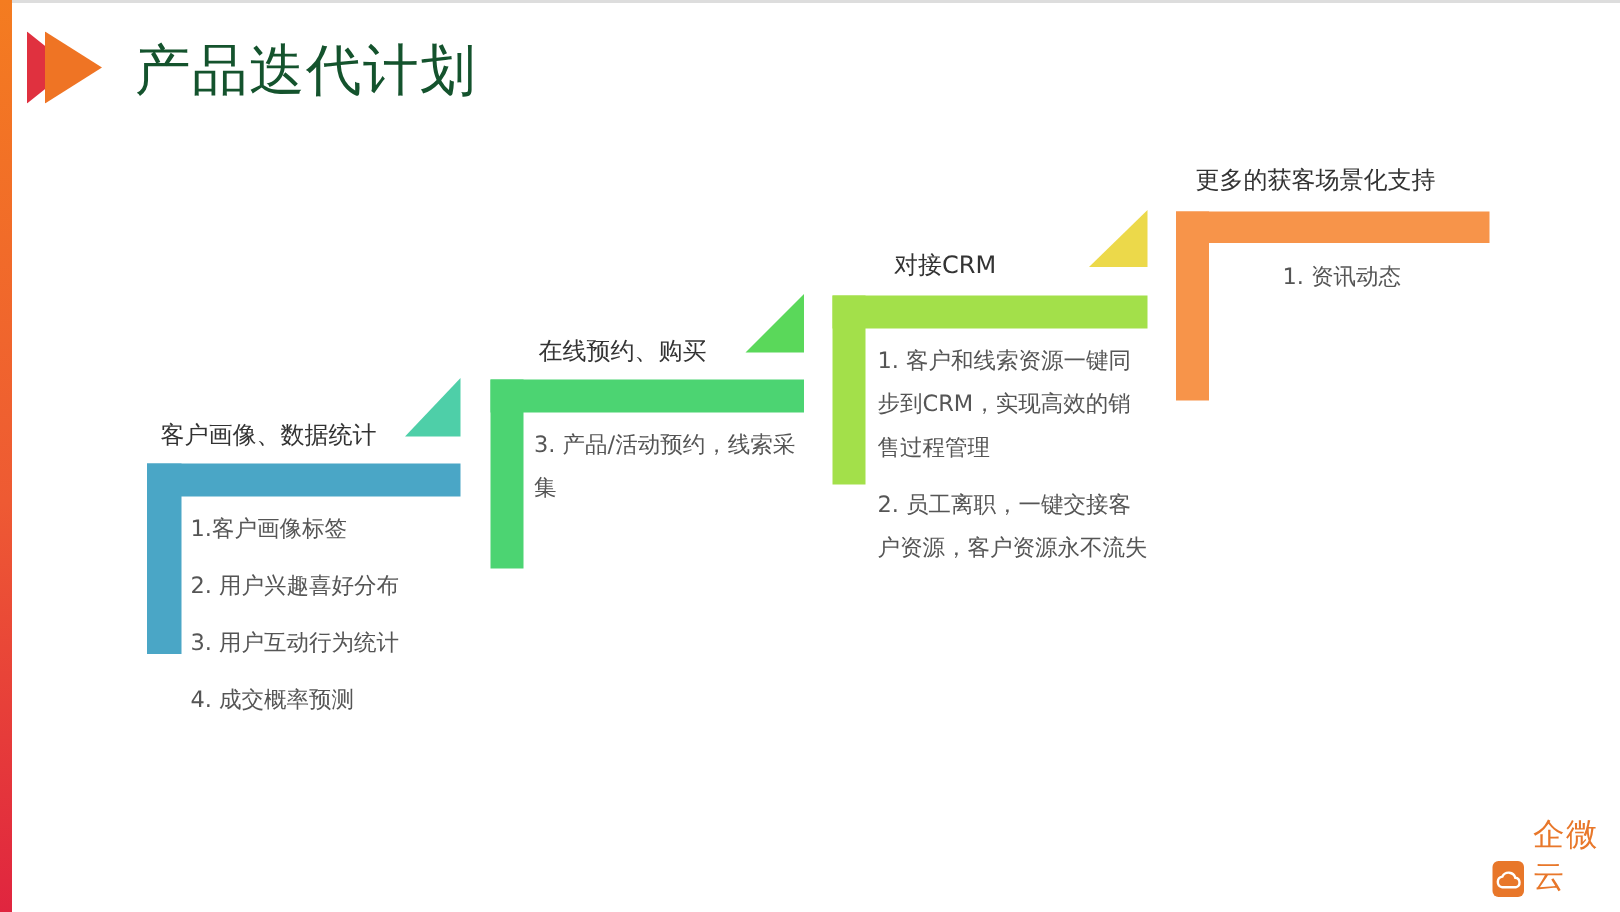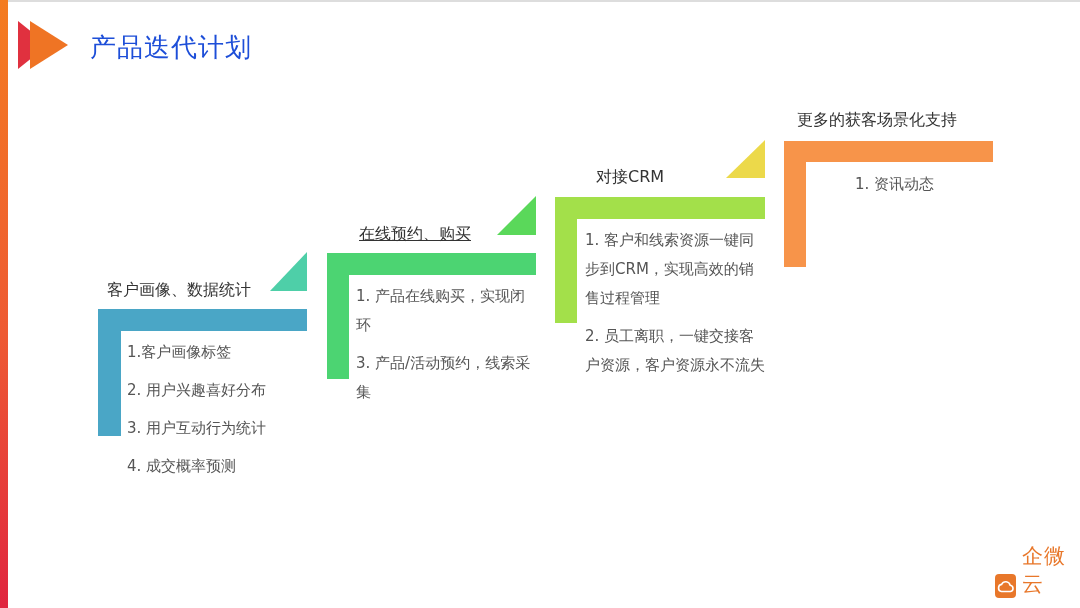--- a/index.html
+++ b/index.html
@@ -9,21 +9,21 @@
     font-family: "DejaVu Sans", "Liberation Sans", sans-serif;
     color: #555555;
   }
   .top-line { position: absolute; left: 0; top: 0; width: 1080px; height: 2px; background: #dddddd; }
   .side-bar {
     position: absolute; left: 0; top: 0; width: 8px; height: 608px;
     background: linear-gradient(to bottom, #f47c20 0%, #ee5a33 55%, #e0253f 100%);
   }
   .title-icon { position: absolute; left: 18px; top: 21px; width: 56px; height: 48px; }
   .page-title {
-    position: absolute; left: 90px; top: 27px; font-size: 26px; color: #1d4ed8;
+    position: absolute; left: 90px; top: 27px; font-size: 37px; color: #14532d;
     letter-spacing: 1px; line-height: 40px; white-space: nowrap;
   }
   .bar { position: absolute; }
   .tri { position: absolute; width: 0; height: 0; }
   .step-title {
     position: absolute; font-size: 16px; color: #333333; white-space: nowrap; line-height: 22px;
   }
   .step-list {
     position: absolute; font-size: 15px; color: #555555; line-height: 29px; margin: 0; padding: 0; list-style: none;
   }
@@ -55,25 +55,24 @@
   <ul class="step-list" style="left:127px; top:338px; width:180px;">
     <li>1.客户画像标签</li>
     <li>2. 用户兴趣喜好分布</li>
     <li>3. 用户互动行为统计</li>
     <li>4. 成交概率预测</li>
   </ul>
 </div>
 
 <div>
   <div class="tri" style="left:497px; top:196px; border-left:39px solid transparent; border-bottom:39px solid #5ad85a;"></div>
-  <div class="step-title" style="left:359px; top:223px;text-decoration:underline;">在线预约、购买</div>
+  <div class="step-title" style="left:359px; top:223px;">在线预约、购买</div>
   <div class="bar" style="left:327px; top:253px; width:209px; height:22px; background:#4cd472;"></div>
   <div class="bar" style="left:327px; top:253px; width:22px; height:126px; background:#4cd472;"></div>
   <ul class="step-list" style="left:356px; top:282px; width:180px;">
-    <li>1. 产品在线购买，实现闭环</li>
     <li>3. 产品/活动预约，线索采集</li>
   </ul>
 </div>
 
 <div>
   <div class="tri" style="left:726px; top:140px; border-left:39px solid transparent; border-bottom:38px solid #ecd94a;"></div>
   <div class="step-title" style="left:596px; top:166px;">对接CRM</div>
   <div class="bar" style="left:555px; top:197px; width:210px; height:22px; background:#a3e04a;"></div>
   <div class="bar" style="left:555px; top:197px; width:22px; height:126px; background:#a3e04a;"></div>
   <ul class="step-list" style="left:585px; top:226px; width:180px;">

